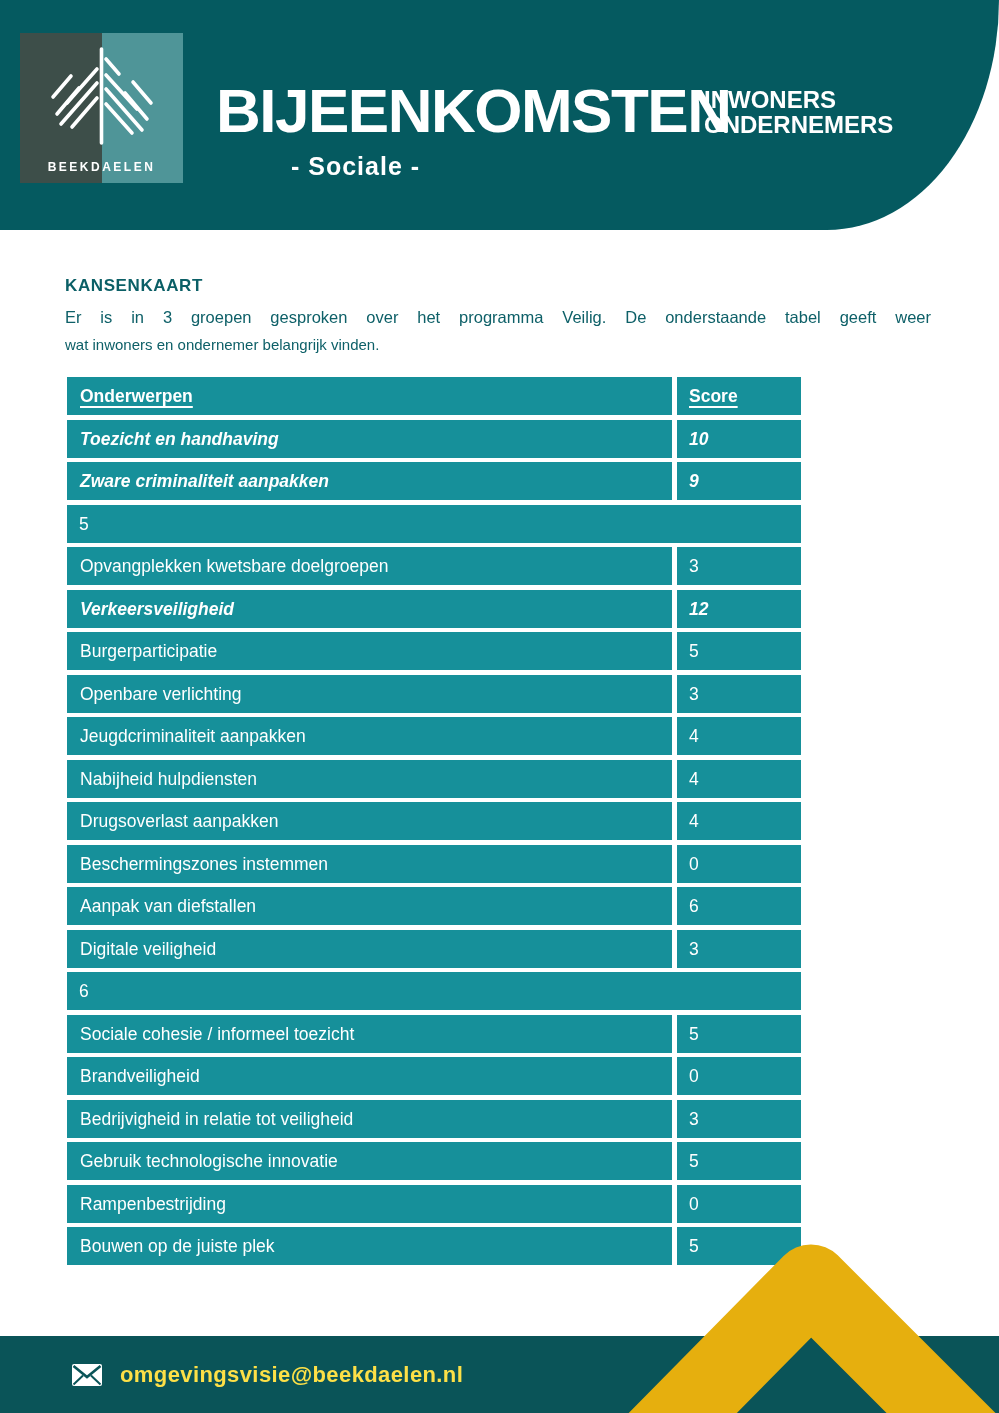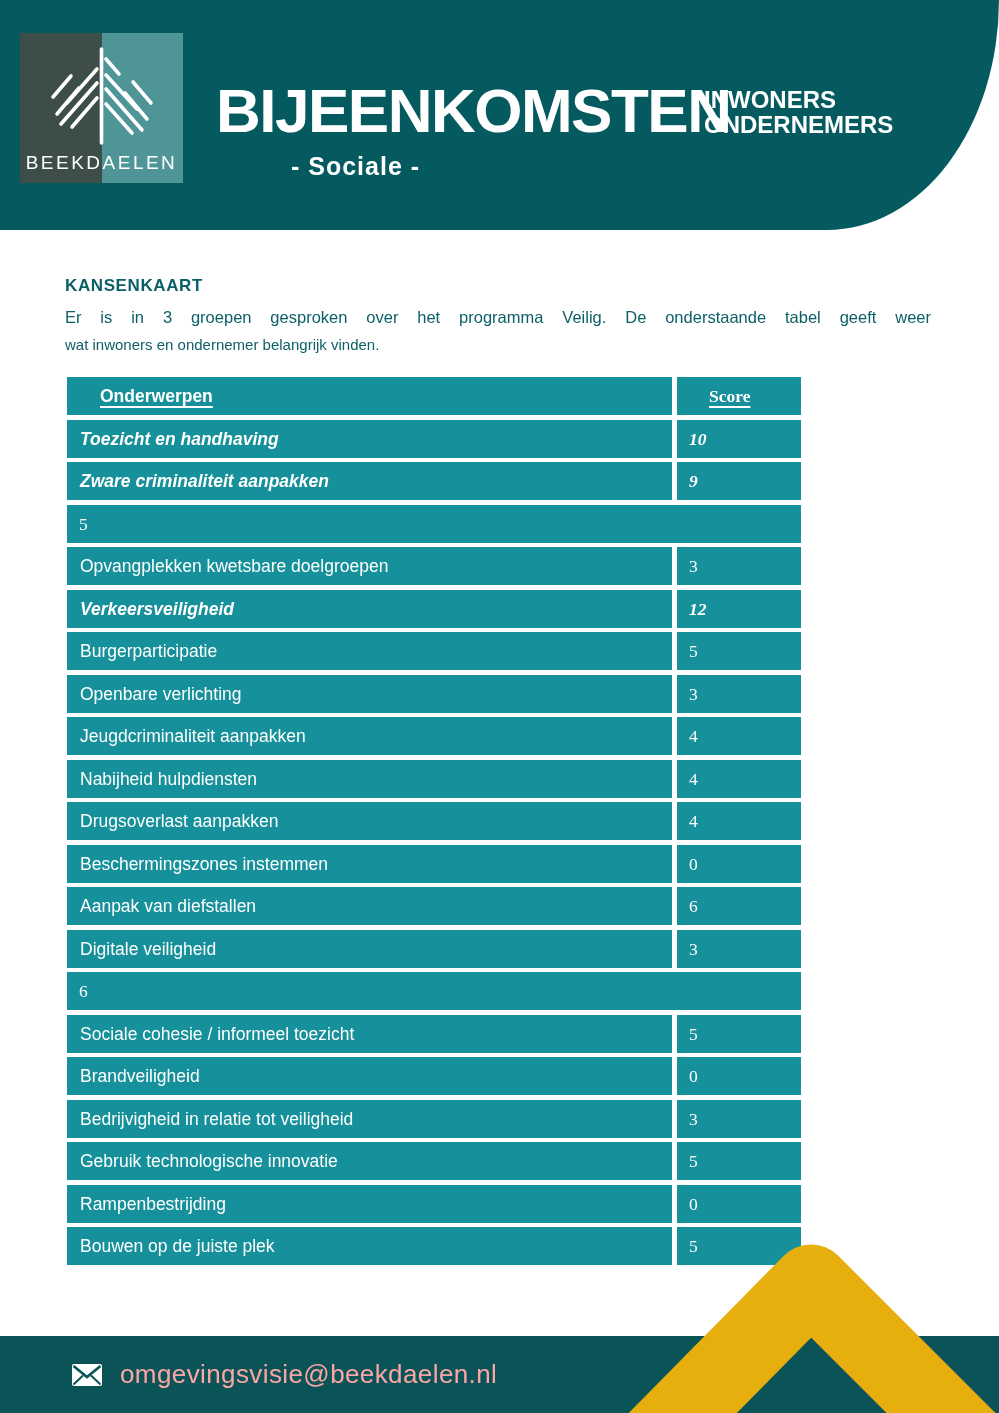--- a/index.html
+++ b/index.html
@@ -20,21 +20,21 @@
   .logo{
     position:absolute;top:33px;left:20px;
     width:163px;height:150px;
   }
   .logo-half-left{position:absolute;top:0;left:0;width:50%;height:100%;background:#3d4e49;}
   .logo-half-right{position:absolute;top:0;right:0;width:50%;height:100%;background:#4f9598;}
   .logo-tree{position:absolute;top:2px;left:0;}
   .logo-word{
     position:absolute;bottom:9px;left:0;width:100%;
     text-align:center;color:#ffffff;
-    font-size:19px;font-weight:normal;letter-spacing:2.5px;
+    font-size:12px;font-weight:bold;letter-spacing:2.5px;
   }
   .title{
     position:absolute;left:216px;top:80px;margin:0;
     color:#ffffff;font-size:62px;font-weight:800;
     letter-spacing:-1.5px;line-height:1;white-space:nowrap;
   }
   .subtitle{
     position:absolute;left:704px;top:87px;
     color:#ffffff;font-size:24px;font-weight:800;line-height:25px;
     letter-spacing:0;white-space:nowrap;
@@ -62,41 +62,40 @@
     display:flex;flex-direction:column;gap:4.5px;
   }
   .trow{display:flex;gap:5px;height:38px;}
   .cell{
     background:#16909a;color:#ffffff;
     font-size:17.5px;line-height:38px;
     padding-left:13px;box-sizing:border-box;
     white-space:nowrap;overflow:hidden;
   }
   .cell.label{width:605px;}
-  .cell.score{flex:1;padding-left:12px;font-family:Liberation Serif, serif;}
+  .cell.score{flex:1;padding-left:12px;}
   .trow.head .cell{
     font-weight:700;
   }
   .trow.head .cell span{
     text-decoration:underline;
     text-decoration-thickness:2px;
     text-underline-offset:4px;
-    margin-left:20px;
   }
   .trow.em .cell{font-weight:700;font-style:italic;}
   
   .chevron-svg{position:absolute;left:0;top:0;width:999px;height:1413px;pointer-events:none;z-index:3;}
   .footer{
     position:absolute;left:0;top:1336px;width:999px;height:77px;
     background:#0a5458;z-index:2;
     display:flex;align-items:center;
   }
   .footer .mail-icon{margin-left:72px;flex:0 0 auto;}
   .footer .email{
-    margin-left:18px;color:#fca5a5;font-size:26px;letter-spacing:.4px;
+    margin-left:18px;color:#fde047;font-size:22px;letter-spacing:.4px;font-weight:bold;
   }
 </style>
 </head>
 <body>
 
 <div class="page">
 
   <div class="header">
     <div class="logo">
       <div class="logo-half-left"></div>

